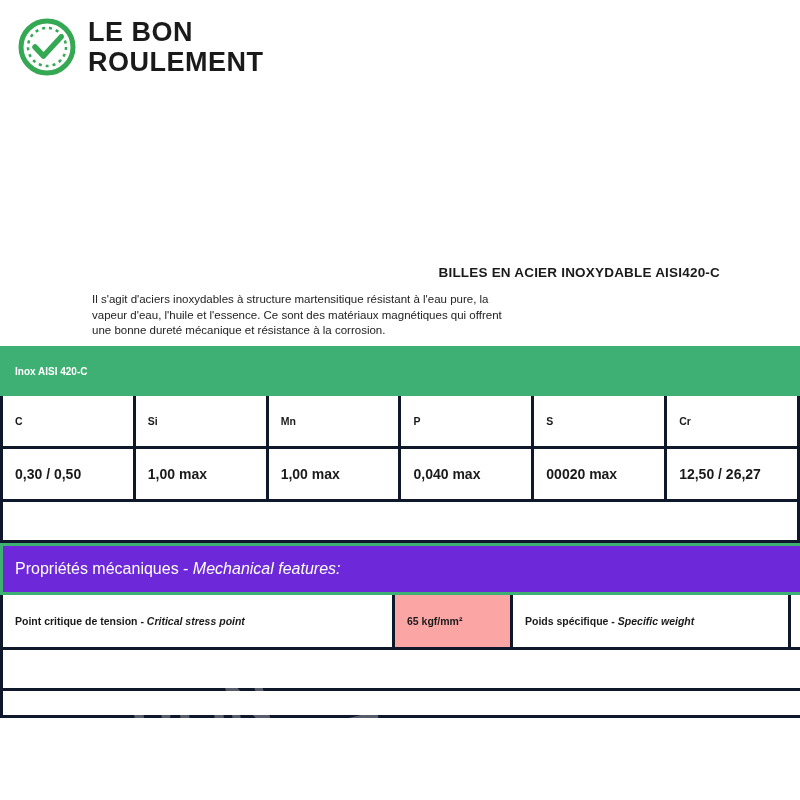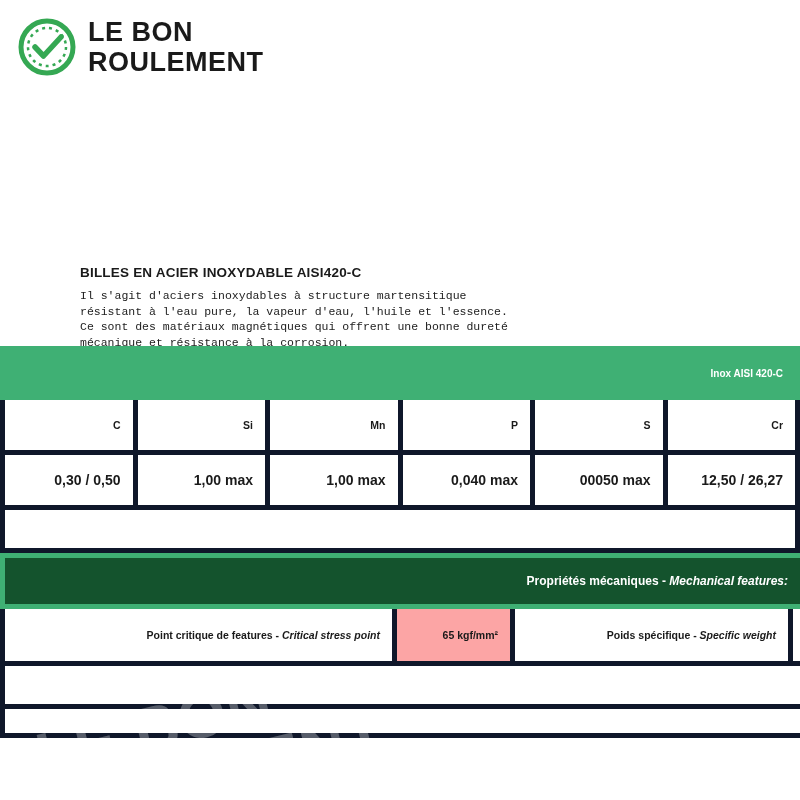--- a/index.html
+++ b/index.html
@@ -84,53 +84,53 @@
     left: 80px;
     top: 265px;
     width: 640px;
   }
   .doc-title {
     font-size: 13.5px;
     font-weight: bold;
     letter-spacing: 0.2px;
     color: #1a1a1a;
     margin: 0 0 8px 0;
+    text-align: right;
   }
   .doc-desc {
     font-size: 11.5px;
     line-height: 1.35;
     color: #222;
-    margin: 0;
+    margin: 12px;
     max-width: 430px;
-    font-family: Liberation Mono, monospace;
   }
 
   
   .table-zone {
     position: absolute;
     left: 0;
     top: 346px;
     width: 800px;
   }
   table.spec {
     border-collapse: collapse;
     width: 800px;
     table-layout: fixed;
   }
   table.spec td {
-    border: 5px solid #0f172a;
+    border: 3px solid #0f172a;
     padding: 12px;
-    text-align: right;
+    text-align: left;
     vertical-align: middle;
   }
   .band {
-    background: #14532d;
+    background: #6d28d9;
     color: #ffffff;
-    font-weight: bold;
-    font-size: 12px;
+    font-weight: normal;
+    font-size: 16px;
     height: 22px;
     border-color: #3fb074 !important;
   }
   .band-title {
     background: #3fb074;
     color: #ffffff;
     font-weight: bold;
     font-size: 10px;
     height: 20px;
     border-color: #3fb074 !important;
@@ -237,21 +237,21 @@
         <td class="hdr-cell">Mn</td>
         <td class="hdr-cell">P</td>
         <td class="hdr-cell">S</td>
         <td class="hdr-cell">Cr</td>
       </tr>
       <tr>
         <td class="val-cell">0,30 / 0,50</td>
         <td class="val-cell">1,00 max</td>
         <td class="val-cell">1,00 max</td>
         <td class="val-cell">0,040 max</td>
-        <td class="val-cell">00050 max</td>
+        <td class="val-cell">00020 max</td>
         <td class="val-cell">12,50 / 26,27</td>
       </tr>
       <tr class="spacer-row">
           <td colspan="6"></td>
         </tr>
     </tbody>
   </table>
 
   <table class="spec">
     <colgroup>
@@ -261,21 +261,21 @@
       <col style="width:12px">
     </colgroup>
     <tbody>
       <tr>
         <td class="band" colspan="4">
           <span>Propriétés mécaniques - </span><em>Mechanical features:</em>
         </td>
       </tr>
       <tr>
         <td class="mech-label">
-          <span>Point critique de features - </span><span class="it">Critical stress point</span>
+          <span>Point critique de tension - </span><span class="it">Critical stress point</span>
         </td>
         <td class="mech-val">65 kgf/mm²</td>
         <td class="mech-label">
           <span>Poids spécifique - </span><span class="it">Specific weight</span>
         </td>
         <td class="mech-val-right" style="white-space:nowrap;overflow:visible;">7,75 kgf/cm³</td>
       </tr>
       <tr class="spacer-row">
           <td colspan="4"></td>
         </tr>

